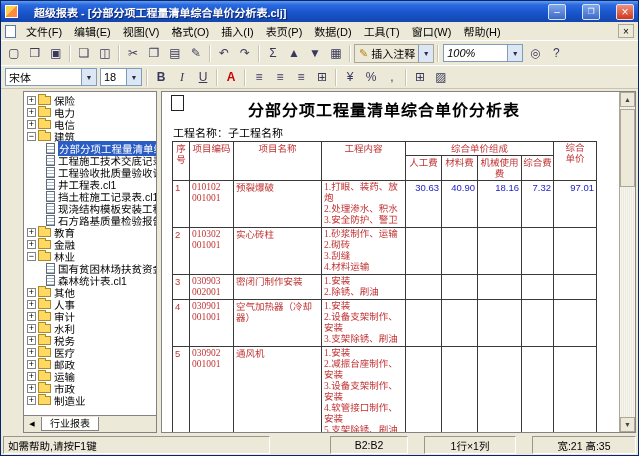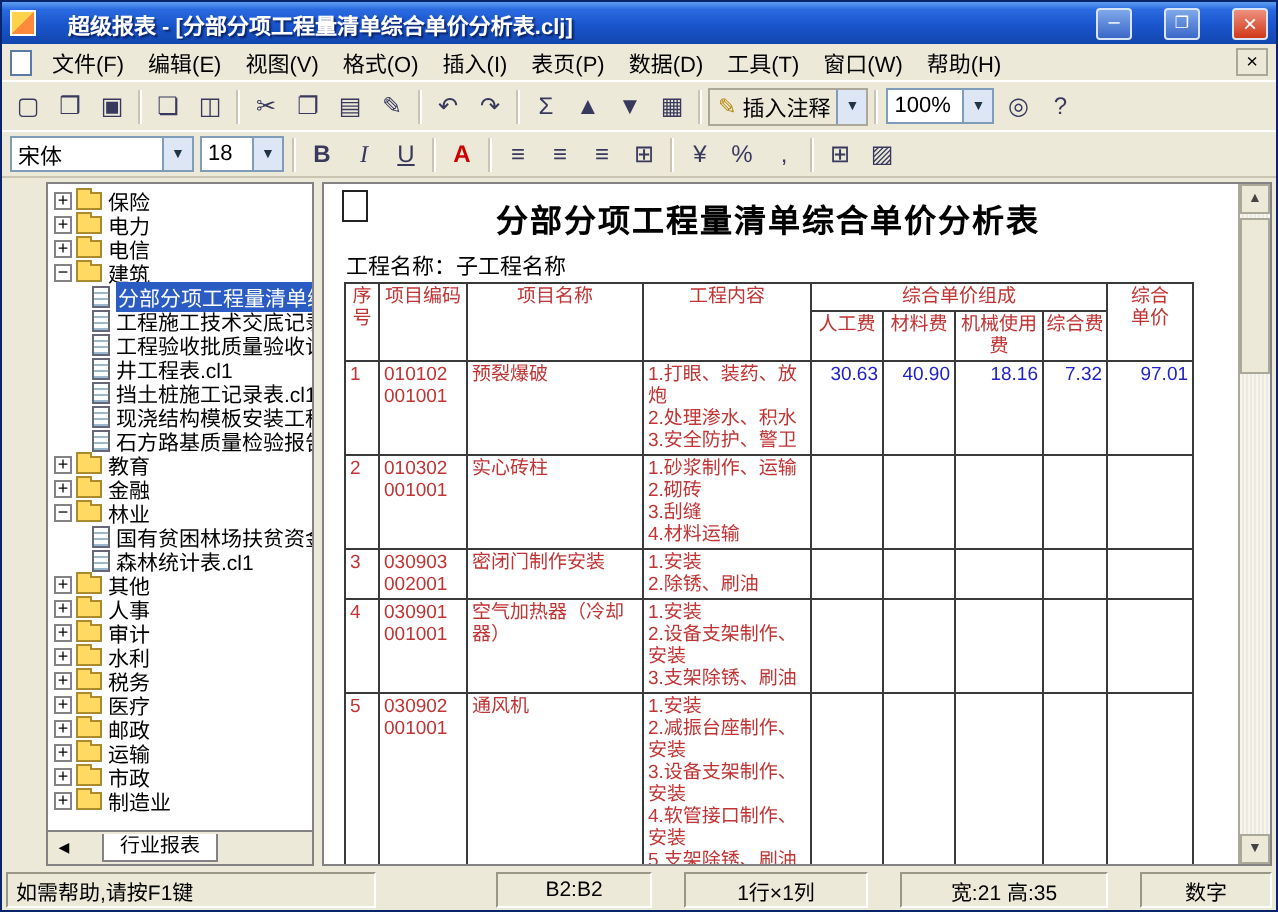--- a/index.html
+++ b/index.html
@@ -40,21 +40,21 @@
           font-size:12px; color:#39395e; padding:0 2px; }
   .sep { width:2px; height:17px; border-left:1px solid #c9c5b2; border-right:1px solid #fff; margin:0 2px; }
   .combo { display:inline-flex; align-items:center; height:18px; background:#fff; border:1px solid #7f9db9;
            font-size:11px; margin:0 1px; }
   .combo .cval { padding:0 3px; white-space:nowrap; overflow:hidden; }
   .drop { width:15px; height:100%; border-left:1px solid #7f9db9; background:#dce6f5;
           display:inline-flex; align-items:center; justify-content:center; font-size:7px; color:#234; }
   .drop::before { content:"▼"; }
   .combo.font { width:92px; justify-content:space-between; }
   .combo.size { width:42px; justify-content:space-between; }
-  .combo.zoom { width:54px; justify-content:space-between; }
+  .combo.zoom { width:80px; justify-content:space-between;font-style:italic; }
   .ccombo { display:inline-flex; align-items:center; height:19px; border:1px solid #aca899; background:#ece9d8;
             font-size:11px; padding-left:4px; gap:3px; }
   .cicon { color:#b8860b; font-size:11px; }
   .bld { font-weight:bold; } .ital { font-style:italic; font-family:"Liberation Serif",serif; }
   .und { text-decoration:underline; } .fontcolor { color:#c00; font-weight:bold; }
 
   
   .main { flex:1; display:flex; min-height:0; padding:2px; }
   .sidebar { width:134px; flex:0 0 134px; display:flex; flex-direction:column;
              border:1px solid #848284; background:#fff;margin-left:20px; }
@@ -67,37 +67,37 @@
   .exp.open::before { content:"−"; }
   .fold { width:13px; height:9px; flex:0 0 13px; background:#ffd961; border:1px solid #a98b2d;
           margin-right:3px; position:relative; }
   .fold::before { content:""; position:absolute; top:-3px; left:-1px; width:6px; height:2px;
                   background:#ffd961; border:1px solid #a98b2d; border-bottom:none; }
   .dicon { width:9px; height:11px; flex:0 0 9px; border:1px solid #667; margin-right:3px;
            background:linear-gradient(#fff 0 2px,#9ab8cc 2px 3px,#fff 3px 5px,#9ab8cc 5px 6px,#fff 6px 8px,#9ab8cc 8px 9px,#fff 9px); }
   .tl { overflow:hidden; }
   .trow.sel .tl { background:#2a5cc4; color:#fff; padding:0 1px; }
   .tabstrip { height:17px; flex:0 0 17px; border-top:1px solid #848284; background:#ece9d8;
-              display:flex; align-items:center; padding:0 2px; gap:13px; font-size:10px; }
+              display:flex; align-items:center; padding:0 2px; gap:3px; font-size:10px; }
   .tab-scroll { width:12px; height:12px; display:flex; align-items:center; justify-content:center; font-size:7px; }
   .tab-scroll::before { content:"◀"; }
   .tab { background:#fff; border:1px solid #848284; border-top:none; padding:0 8px; height:14px; line-height:13px; }
   .splitter { width:4px; flex:0 0 4px; }
 
   .docwrap { flex:1; display:flex; border:1px solid #848284; background:#fff; min-width:0; }
   .doc { flex:1; position:relative; overflow:hidden; padding:2px 0 0 10px; }
   .cell-cursor { position:absolute; left:9px; top:3px; width:13px; height:16px; border:1px solid #222; background:#fff; }
   .doc-title { width:424px; text-align:center; font-size:16px; font-weight:bold; color:#000;
                margin:3px 0 3px 0; letter-spacing:1px; }
   .project-line { font-size:11px; color:#000; margin:0 0 1px 1px; }
   table.report { border-collapse:collapse; table-layout:fixed; width:424px; color:#c03434; }
   .report th, .report td { border:1px solid #3a3a3a; font-weight:normal; font-size:9.5px; line-height:11px;
                            padding:1px 2px; vertical-align:top; overflow:hidden; }
   .report th { text-align:center; padding:1px 0; }
-  .pre { white-space:pre-line; }
+  .pre { white-space:pre-line;font-family:Liberation Serif, serif; }
   .c-seq { vertical-align:middle; }
   .num { color:#2121c8; text-align:right; }
 
   .vscroll { width:16px; flex:0 0 16px; border-left:1px solid #aca899; display:flex; flex-direction:column;
              background:repeating-linear-gradient(90deg,#f6f5ee 0 1px,#eceade 1px 2px); }
   .sbtn { height:15px; background:#ece9d8; border:1px solid #aca899; font-size:7px; color:#444;
           display:flex; align-items:center; justify-content:center; }
   .sbtn.up::before { content:"▲"; } .sbtn.down::before { content:"▼"; }
   .vtrack { flex:1; position:relative; }
   .vthumb { position:absolute; top:2px; left:0; width:15px; height:78px; background:#ece9d8; border:1px solid #aca899; }
@@ -459,16 +459,15 @@
         <span class="sbtn down"></span>
       </div>
     </div>
   </div>
 
   <div class="statusbar">
     <span class="sp help">如需帮助,请按F1键</span>
     <span class="sp cellref">B2:B2</span>
     <span class="sp selinfo">1行×1列</span>
     <span class="sp sizeinfo">宽:21 高:35</span>
-    <span class="sp mode">数字</span>
   </div>
 
 </div>
 
 </body></html>

